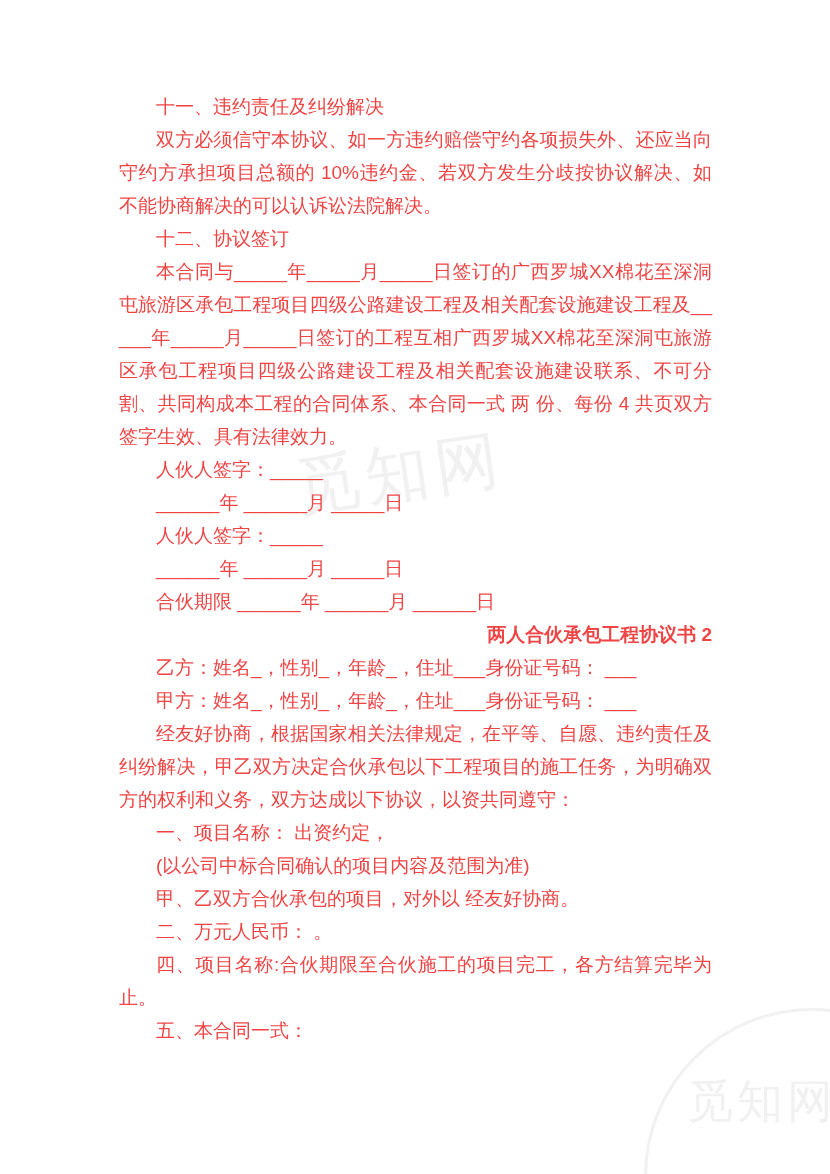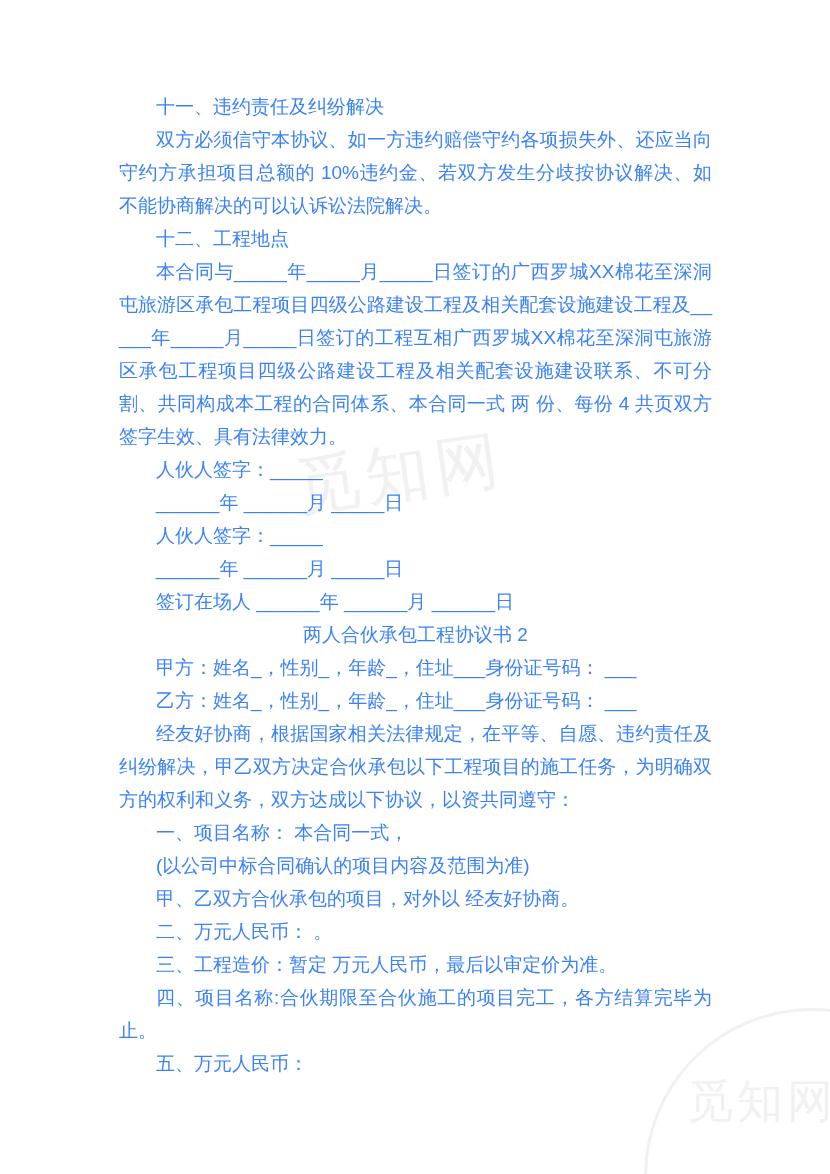--- a/index.html
+++ b/index.html
@@ -20,35 +20,35 @@
     top: 0;
     width: 830px;
     height: 1174px;
     background: #ffffff;
   }
   .doc {
     position: absolute;
     left: 119px;
     top: 90px;
     width: 593px;
-    color: #3b82f6;
+    color: #ef4444;
     font-size: 19px;
     line-height: 33px;
   }
   .para {
     margin: 0;
     text-align: justify;
     word-break: break-all;
   }
   .indent {
     text-indent: 37px;
   }
   .title {
-    font-weight: normal;
-    text-align: center;
+    font-weight: bold;
+    text-align: right;
     text-indent: 0;
   }
   .watermark-center {
     position: absolute;
     left: 295px;
     top: 430px;
     font-size: 64px;
     color: rgba(120, 120, 120, 0.10);
     transform: rotate(-8deg);
     letter-spacing: 6px;
@@ -78,37 +78,36 @@
 </head>
 <body>
 
 <div class="page">
 
   <div class="watermark-center">觅知网</div>
 
   <div class="doc">
     <p class="para indent">十一、违约责任及纠纷解决</p>
     <p class="para indent">双方必须信守本协议、如一方违约赔偿守约各项损失外、还应当向守约方承担项目总额的 10%违约金、若双方发生分歧按协议解决、如不能协商解决的可以认诉讼法院解决。</p>
-    <p class="para indent">十二、工程地点</p>
+    <p class="para indent">十二、协议签订</p>
     <p class="para indent">本合同与_____年_____月_____日签订的广西罗城XX棉花至深洞屯旅游区承包工程项目四级公路建设工程及相关配套设施建设工程及_____年_____月_____日签订的工程互相广西罗城XX棉花至深洞屯旅游区承包工程项目四级公路建设工程及相关配套设施建设联系、不可分割、共同构成本工程的合同体系、本合同一式 两 份、每份 4 共页双方签字生效、具有法律效力。</p>
     <p class="para indent">人伙人签字：_____</p>
     <p class="para indent">______年 ______月 _____日</p>
     <p class="para indent">人伙人签字：_____</p>
     <p class="para indent">______年 ______月 _____日</p>
-    <p class="para indent">签订在场人 ______年 ______月 ______日</p>
+    <p class="para indent">合伙期限 ______年 ______月 ______日</p>
     <p class="para title">两人合伙承包工程协议书 2</p>
+    <p class="para indent">乙方：姓名_，性别_，年龄_，住址___身份证号码： ___</p>
     <p class="para indent">甲方：姓名_，性别_，年龄_，住址___身份证号码： ___</p>
-    <p class="para indent">乙方：姓名_，性别_，年龄_，住址___身份证号码： ___</p>
     <p class="para indent">经友好协商，根据国家相关法律规定，在平等、自愿、违约责任及纠纷解决，甲乙双方决定合伙承包以下工程项目的施工任务，为明确双方的权利和义务，双方达成以下协议，以资共同遵守：</p>
-    <p class="para indent">一、项目名称： 本合同一式，</p>
+    <p class="para indent">一、项目名称： 出资约定，</p>
     <p class="para indent">(以公司中标合同确认的项目内容及范围为准)</p>
     <p class="para indent">甲、乙双方合伙承包的项目，对外以 经友好协商。</p>
     <p class="para indent">二、万元人民币： 。</p>
-    <p class="para indent">三、工程造价：暂定 万元人民币，最后以审定价为准。</p>
     <p class="para indent">四、项目名称:合伙期限至合伙施工的项目完工，各方结算完毕为止。</p>
-    <p class="para indent">五、万元人民币：</p>
+    <p class="para indent">五、本合同一式：</p>
   </div>
 
   <div class="watermark-corner">
     <span>觅知网</span>
   </div>
 
 </div>
 
 </body></html>

